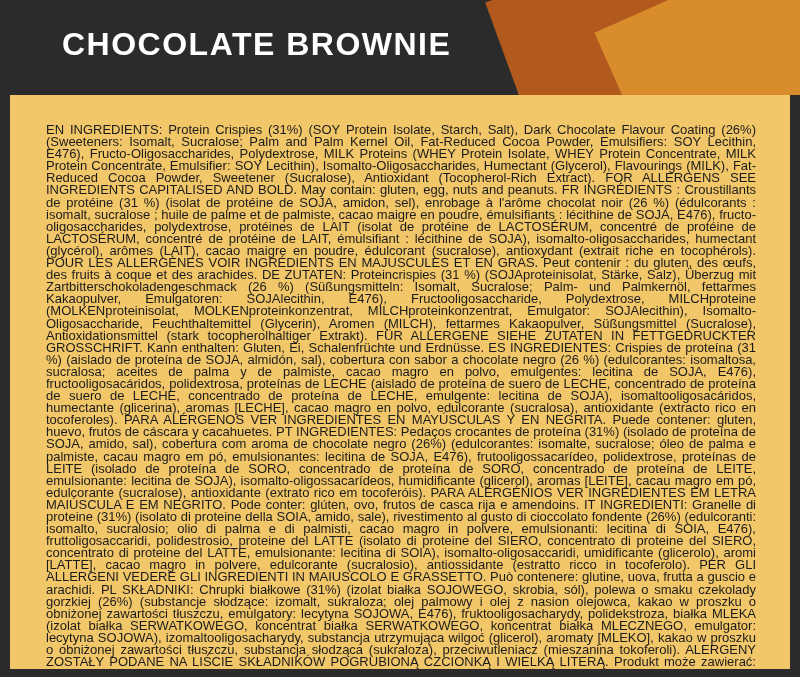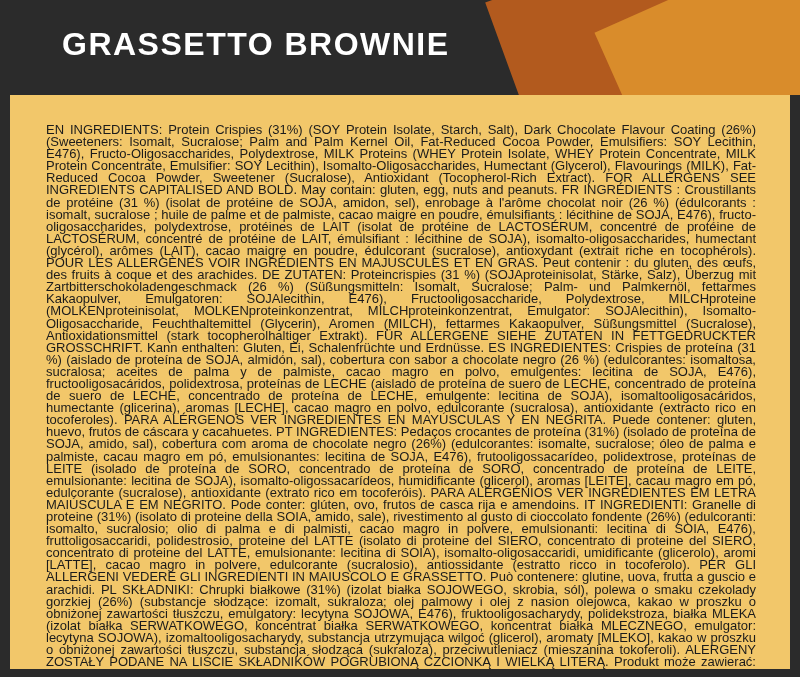--- a/index.html
+++ b/index.html
@@ -98,21 +98,21 @@
   }
 </style>
 </head>
 <body>
 
 <div class="page">
 
   <div class="banner">
     <div class="banner-swoosh"></div>
     <div class="banner-swoosh2"></div>
-    <div class="banner-title">GRASSETTO BROWNIE</div>
+    <div class="banner-title">CHOCOLATE BROWNIE</div>
   </div>
 
   <div class="gold-bar"></div>
 
   <div class="ingredients-wrap">
     <p class="ingredients">EN INGREDIENTS: Protein Crispies (31%) (SOY Protein Isolate, Starch, Salt), Dark Chocolate Flavour Coating (26%) (Sweeteners: Isomalt, Sucralose; Palm and Palm Kernel Oil, Fat-Reduced Cocoa Powder, Emulsifiers: SOY Lecithin, E476), Fructo-Oligosaccharides, Polydextrose, MILK Proteins (WHEY Protein Isolate, WHEY Protein Concentrate, MILK Protein Concentrate, Emulsifier: SOY Lecithin), Isomalto-Oligosaccharides, Humectant (Glycerol), Flavourings (MILK), Fat-Reduced Cocoa Powder, Sweetener (Sucralose), Antioxidant (Tocopherol-Rich Extract). FOR ALLERGENS SEE INGREDIENTS CAPITALISED AND BOLD. May contain: gluten, egg, nuts and peanuts. FR INGRÉDIENTS : Croustillants de protéine (31 %) (isolat de protéine de SOJA, amidon, sel), enrobage à l'arôme chocolat noir (26 %) (édulcorants : isomalt, sucralose ; huile de palme et de palmiste, cacao maigre en poudre, émulsifiants : lécithine de SOJA, E476), fructo-oligosaccharides, polydextrose, protéines de LAIT (isolat de protéine de LACTOSÉRUM, concentré de protéine de LACTOSÉRUM, concentré de protéine de LAIT, émulsifiant : lécithine de SOJA), isomalto-oligosaccharides, humectant (glycérol), arômes (LAIT), cacao maigre en poudre, édulcorant (sucralose), antioxydant (extrait riche en tocophérols). POUR LES ALLERGÈNES VOIR INGRÉDIENTS EN MAJUSCULES ET EN GRAS. Peut contenir : du gluten, des œufs, des fruits à coque et des arachides. DE ZUTATEN: Proteincrispies (31 %) (SOJAproteinisolat, Stärke, Salz), Überzug mit Zartbitterschokoladengeschmack (26 %) (Süßungsmitteln: Isomalt, Sucralose; Palm- und Palmkernöl, fettarmes Kakaopulver, Emulgatoren: SOJAlecithin, E476), Fructooligosaccharide, Polydextrose, MILCHproteine (MOLKENproteinisolat, MOLKENproteinkonzentrat, MILCHproteinkonzentrat, Emulgator: SOJAlecithin), Isomalto-Oligosaccharide, Feuchthaltemittel (Glycerin), Aromen (MILCH), fettarmes Kakaopulver, Süßungsmittel (Sucralose), Antioxidationsmittel (stark tocopherolhaltiger Extrakt). FÜR ALLERGENE SIEHE ZUTATEN IN FETTGEDRUCKTER GROSSCHRIFT. Kann enthalten: Gluten, Ei, Schalenfrüchte und Erdnüsse. ES INGREDIENTES: Crispies de proteína (31 %) (aislado de proteína de SOJA, almidón, sal), cobertura con sabor a chocolate negro (26 %) (edulcorantes: isomaltosa, sucralosa; aceites de palma y de palmiste, cacao magro en polvo, emulgentes: lecitina de SOJA, E476), fructooligosacáridos, polidextrosa, proteínas de LECHE (aislado de proteína de suero de LECHE, concentrado de proteína de suero de LECHE, concentrado de proteína de LECHE, emulgente: lecitina de SOJA), isomaltooligosacáridos, humectante (glicerina), aromas [LECHE], cacao magro en polvo, edulcorante (sucralosa), antioxidante (extracto rico en tocoferoles). PARA ALÉRGENOS VER INGREDIENTES EN MAYÚSCULAS Y EN NEGRITA. Puede contener: gluten, huevo, frutos de cáscara y cacahuetes. PT INGREDIENTES: Pedaços crocantes de proteína (31%) (isolado de proteína de SOJA, amido, sal), cobertura com aroma de chocolate negro (26%) (edulcorantes: isomalte, sucralose; óleo de palma e palmiste, cacau magro em pó, emulsionantes: lecitina de SOJA, E476), frutooligossacarídeo, polidextrose, proteínas de LEITE (isolado de proteína de SORO, concentrado de proteína de SORO, concentrado de proteína de LEITE, emulsionante: lecitina de SOJA), isomalto-oligossacarídeos, humidificante (glicerol), aromas [LEITE], cacau magro em pó, edulcorante (sucralose), antioxidante (extrato rico em tocoferóis). PARA ALERGÉNIOS VER INGREDIENTES EM LETRA MAIÚSCULA E EM NEGRITO. Pode conter: glúten, ovo, frutos de casca rija e amendoins. IT INGREDIENTI: Granelle di proteine (31%) (isolato di proteine della SOIA, amido, sale), rivestimento al gusto di cioccolato fondente (26%) (edulcoranti: isomalto, sucralosio; olio di palma e di palmisti, cacao magro in polvere, emulsionanti: lecitina di SOIA, E476), fruttoligosaccaridi, polidestrosio, proteine del LATTE (isolato di proteine del SIERO, concentrato di proteine del SIERO, concentrato di proteine del LATTE, emulsionante: lecitina di SOIA), isomalto-oligosaccaridi, umidificante (glicerolo), aromi [LATTE], cacao magro in polvere, edulcorante (sucralosio), antiossidante (estratto ricco in tocoferolo). PER GLI ALLERGENI VEDERE GLI INGREDIENTI IN MAIUSCOLO E GRASSETTO. Può contenere: glutine, uova, frutta a guscio e arachidi. PL SKŁADNIKI: Chrupki białkowe (31%) (izolat białka SOJOWEGO, skrobia, sól), polewa o smaku czekolady gorzkiej (26%) (substancje słodzące: izomalt, sukraloza; olej palmowy i olej z nasion olejowca, kakao w proszku o obniżonej zawartości tłuszczu, emulgatory: lecytyna SOJOWA, E476), fruktooligosacharydy, polidekstroza, białka MLEKA (izolat białka SERWATKOWEGO, koncentrat białka SERWATKOWEGO, koncentrat białka MLECZNEGO, emulgator: lecytyna SOJOWA), izomaltooligosacharydy, substancja utrzymująca wilgoć (glicerol), aromaty [MLEKO], kakao w proszku o obniżonej zawartości tłuszczu, substancja słodząca (sukraloza), przeciwutleniacz (mieszanina tokoferoli). ALERGENY ZOSTAŁY PODANE NA LIŚCIE SKŁADNIKÓW POGRUBIONĄ CZCIONKĄ I WIELKĄ LITERĄ. Produkt może zawierać: gluten, jaja, orzechy i orzeszki ziemne. SCA INGREDIENSER: Proteinkrispies / flingor (31 %) (SOJA / SOYAproteinisolat, stivelse / stärkelse, salt), overtræk / övertreck / överdrag med smag / smak af / av mørk / mörk chokolade (26 %) (sødestoffer / sötstoffer / sötningsmedel: isomalt, sucralose / sukralos; palme- og palmekerneolie / palmotsolja, affedtet / fettreducerat kakaopulver, emulgatorer / emulgeringsmedel: SOJA / SOYAlecithin, E476), fructo-oligosaccharider / oligofruktos, polydextrose, MÆLKE / MELKE / MJÖLKprotein (VALLE / MYSE / VASSLEproteinisolat, VALLE / MYSE / VASSLEproteinkoncentrat, MÆLKE / MELKE / MJÖLKproteinkoncentrat, emulgator / emulgeringsmedel: SOJA / SOYAlecithin), isomalto-oligosaccharider, fugtighedsbevarende middel / fuktighetsbevarande medel (glycerol), aromaer / aromer [MÆLK / MELK / MJÖLK], affedtet / fettreducerat kakaopulver, sødestof / sötstoff / sötningsmedel (sucralose / sukralos), antioxidant (tocoferolrig ekstrakt). FOR ALLERGENER SE INGREDIENSER MED STORE BOGSTAVER OG FED SKRIFT / UTHEVET SKRIFT / SKRIVET MED VERSALER OCH FETSTIL. Kan indeholde / innehålla: gluten, æg / egg / ägg, nødder / nøtter / nötter og / och jordnødder / peanøtter / jordnötter. NL INGREDIËNTEN: Krokante brokjes eiwit (31 %) (SOJA-eiwitisolaat, zetmeel, zout), omhulsel met pure chocolademaak (26 %) (zoetstoffen: isomalt, sucralose; palm- en palpitolie, magere cacaopoeder, emulgatoren: SOJAlecithine, E476), fructo-oligosacchariden, polydextrose, MELKeiwitten (WEI-eiwitisolaat, WEI-eiwitconcentraat, MELKeiwitconcentraat, emulgator: SOJAlecithine), isomalto-oligosacchariden, bevochtigingsmiddel (glycerol), aroma's [MELK], magere cacaopoeder, zoetstof (sucralose), antioxidant (tocoferolrijk extract). VOOR ALLERGENEN ZIE DE VETGEDRUKTE INGREDIËNTEN IN HOOFDLETTERS. Kan bevatten: gluten, ei, noten en pinda's.</p>
   </div>
 
   <div class="side-left"></div>
   <div class="side-right"></div>

